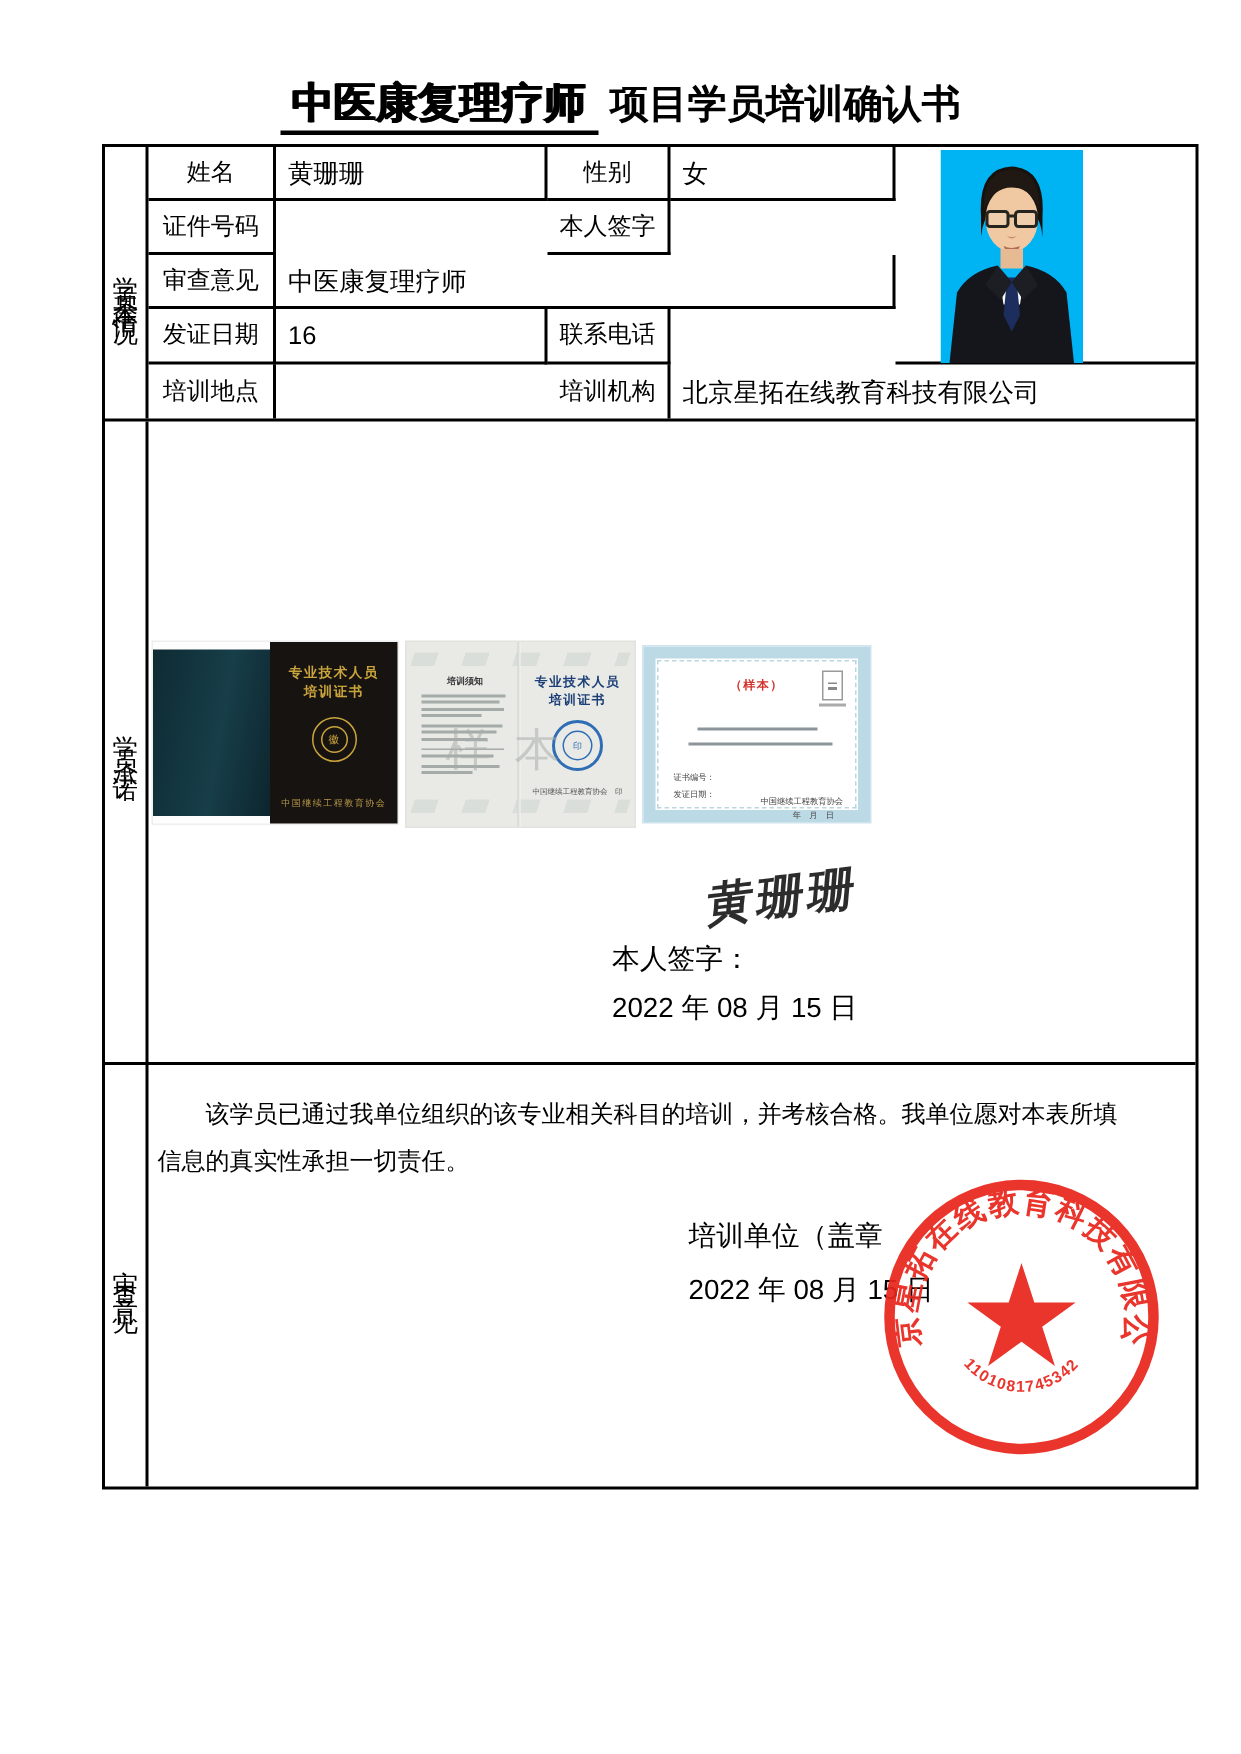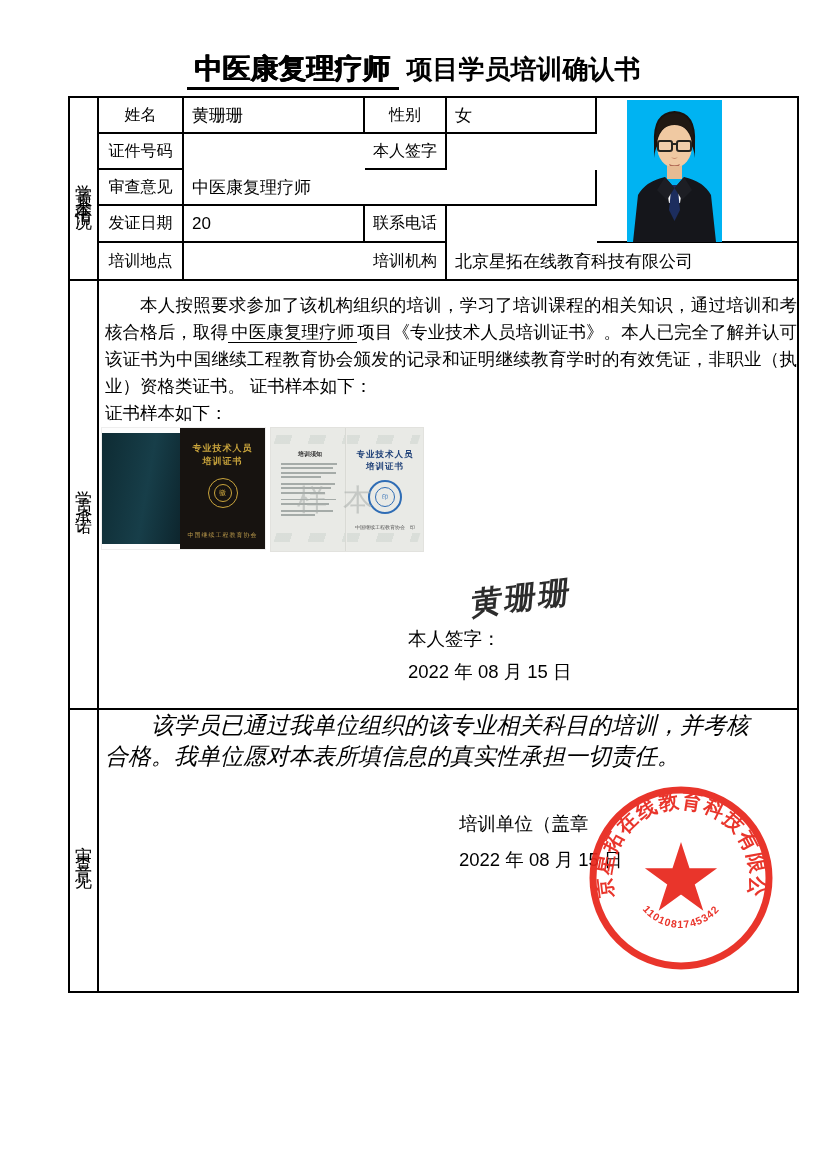--- a/index.html
+++ b/index.html
@@ -96,22 +96,22 @@
   .c3-line { position:absolute; height:1.8px; background:#6f7a80; opacity:.8; }
   .c3-text { position:absolute; font-size:5.5px; color:#444; white-space:nowrap; }
 
   
   .signature { position:absolute; left:372px; top:296px; font-size:31px; font-weight:700; color:#161616;
                transform:rotate(-7deg) skewX(-12deg); letter-spacing:3px; opacity:.9; }
   .sign-label { position:absolute; left:309px; top:345px; font-size:18.5px; }
   .sign-date  { position:absolute; left:309px; top:378px; font-size:18.5px; }
 
   
-  .review-para { position:absolute; left:6px; top:0; width:650px; font-size:23px; line-height:31px;
-                 text-indent:2em;font-style:italic; }
+  .review-para { position:absolute; left:6px; top:18px; width:650px; font-size:16px; line-height:31px;
+                 text-indent:2em; }
   .unit-label  { position:absolute; left:360px; top:101px; font-size:18.5px; }
   .review-date { position:absolute; left:360px; top:137px; font-size:18.5px; }
   .stamp { position:absolute; left:482px; top:68px; }
 </style>
 </head>
 <body>
 
 <div class="page">
 
   <div class="doc-title">
@@ -129,21 +129,21 @@
           <div class="cell lab" style="grid-column:3;grid-row:1">性别</div>
           <div class="cell val" style="grid-column:4;grid-row:1">女</div>
 
           <div class="cell lab" style="grid-column:1;grid-row:2">证件号码</div>
           <div class="cell lab" style="grid-column:3;grid-row:2">本人签字</div>
 
           <div class="cell lab" style="grid-column:1;grid-row:3">审查意见</div>
           <div class="cell val" style="grid-column:2/5;grid-row:3">中医康复理疗师</div>
 
           <div class="cell lab" style="grid-column:1;grid-row:4">发证日期</div>
-          <div class="cell val" style="grid-column:2;grid-row:4">20</div>
+          <div class="cell val" style="grid-column:2;grid-row:4">16</div>
           <div class="cell lab" style="grid-column:3;grid-row:4">联系电话</div>
 
           <div class="cell lab no-b" style="grid-column:1;grid-row:5">培训地点</div>
           <div class="cell lab no-b" style="grid-column:3;grid-row:5">培训机构</div>
           <div class="cell val no-b no-r" style="grid-column:4/6;grid-row:5">北京星拓在线教育科技有限公司</div>
 
           <div class="photo-cell">
             <svg width="95" height="142" viewBox="0 0 95 142">
               <rect x="0" y="0" width="95" height="142" fill="#00b3f2"></rect>
               <path d="M27,44 Q25,12 47.5,11 Q70,12 68,44 L68,58 Q66,36 47.5,35 Q29,36 27,58 Z" fill="#18120e"></path>
@@ -162,27 +162,20 @@
               <path d="M57,77 L65,90 L55,100 L47.5,88 Z" fill="#1d1e24"></path>
             </svg>
           </div>
         </div>
       </div>
     </div>
 
     <div class="sec sec-commit">
       <div class="vlabel vl-commit">学员承诺</div>
       <div class="sec-content">
-        <div class="commit-body">
-          <p class="commit-para">
-            <span>本人按照要求参加了该机构组织的培训，学习了培训课程的相关知识，通过培训和考核合格后，取得</span><span class="commit-course">中医康复理疗师</span><span>项目《专业技术人员培训证书》。本人已完全了解并认可该证书为中国继续工程教育协会颁发的记录和证明继续教育学时的有效凭证，非职业（执业）资格类证书。 证书样本如下：</span>
-          </p>
-          <div class="sample-line">证书样本如下：</div>
-          <div class="clip-line">证书样本如下：</div>
-        </div>
 
         <div class="cert-row">
 
           <div class="cert1">
             <div class="back"></div>
             <div class="front">
               <div class="c1-title">
                 <div>专业技术人员</div>
                 <div>培训证书</div>
               </div>
@@ -217,20 +210,35 @@
                 <div>培训证书</div>
               </div>
               <div class="c2-seal">
                   <div class="in">印</div>
                 </div>
               <div class="c2-footer">中国继续工程教育协会　印</div>
             </div>
             <div class="c2-wm">样本</div>
           </div>
 
+          <div class="cert3">
+            <div class="inner-frame"></div>
+            <div class="c3-sample">（样本）</div>
+            <div class="c3-photo">
+                <i></i>
+                <i></i>
+              </div>
+            <div class="c3-photo-cap"></div>
+            <div class="c3-line" style="left:28px;top:46px;width:80px"></div>
+            <div class="c3-line" style="left:22px;top:56px;width:96px"></div>
+            <div class="c3-text" style="left:12px;top:76px">证书编号：</div>
+            <div class="c3-text" style="left:12px;top:87px">发证日期：</div>
+            <div class="c3-text" style="right:10px;top:92px">中国继续工程教育协会</div>
+            <div class="c3-text" style="right:16px;top:101px">年　月　日</div>
+          </div>
         </div>
 
         <div class="signature">黄珊珊</div>
         <div class="sign-label">本人签字：</div>
         <div class="sign-date">2022 年 08 月 15 日</div>
       </div>
     </div>
 
     <div class="sec sec-review">
       <div class="vlabel vl-review">审查意见</div>

